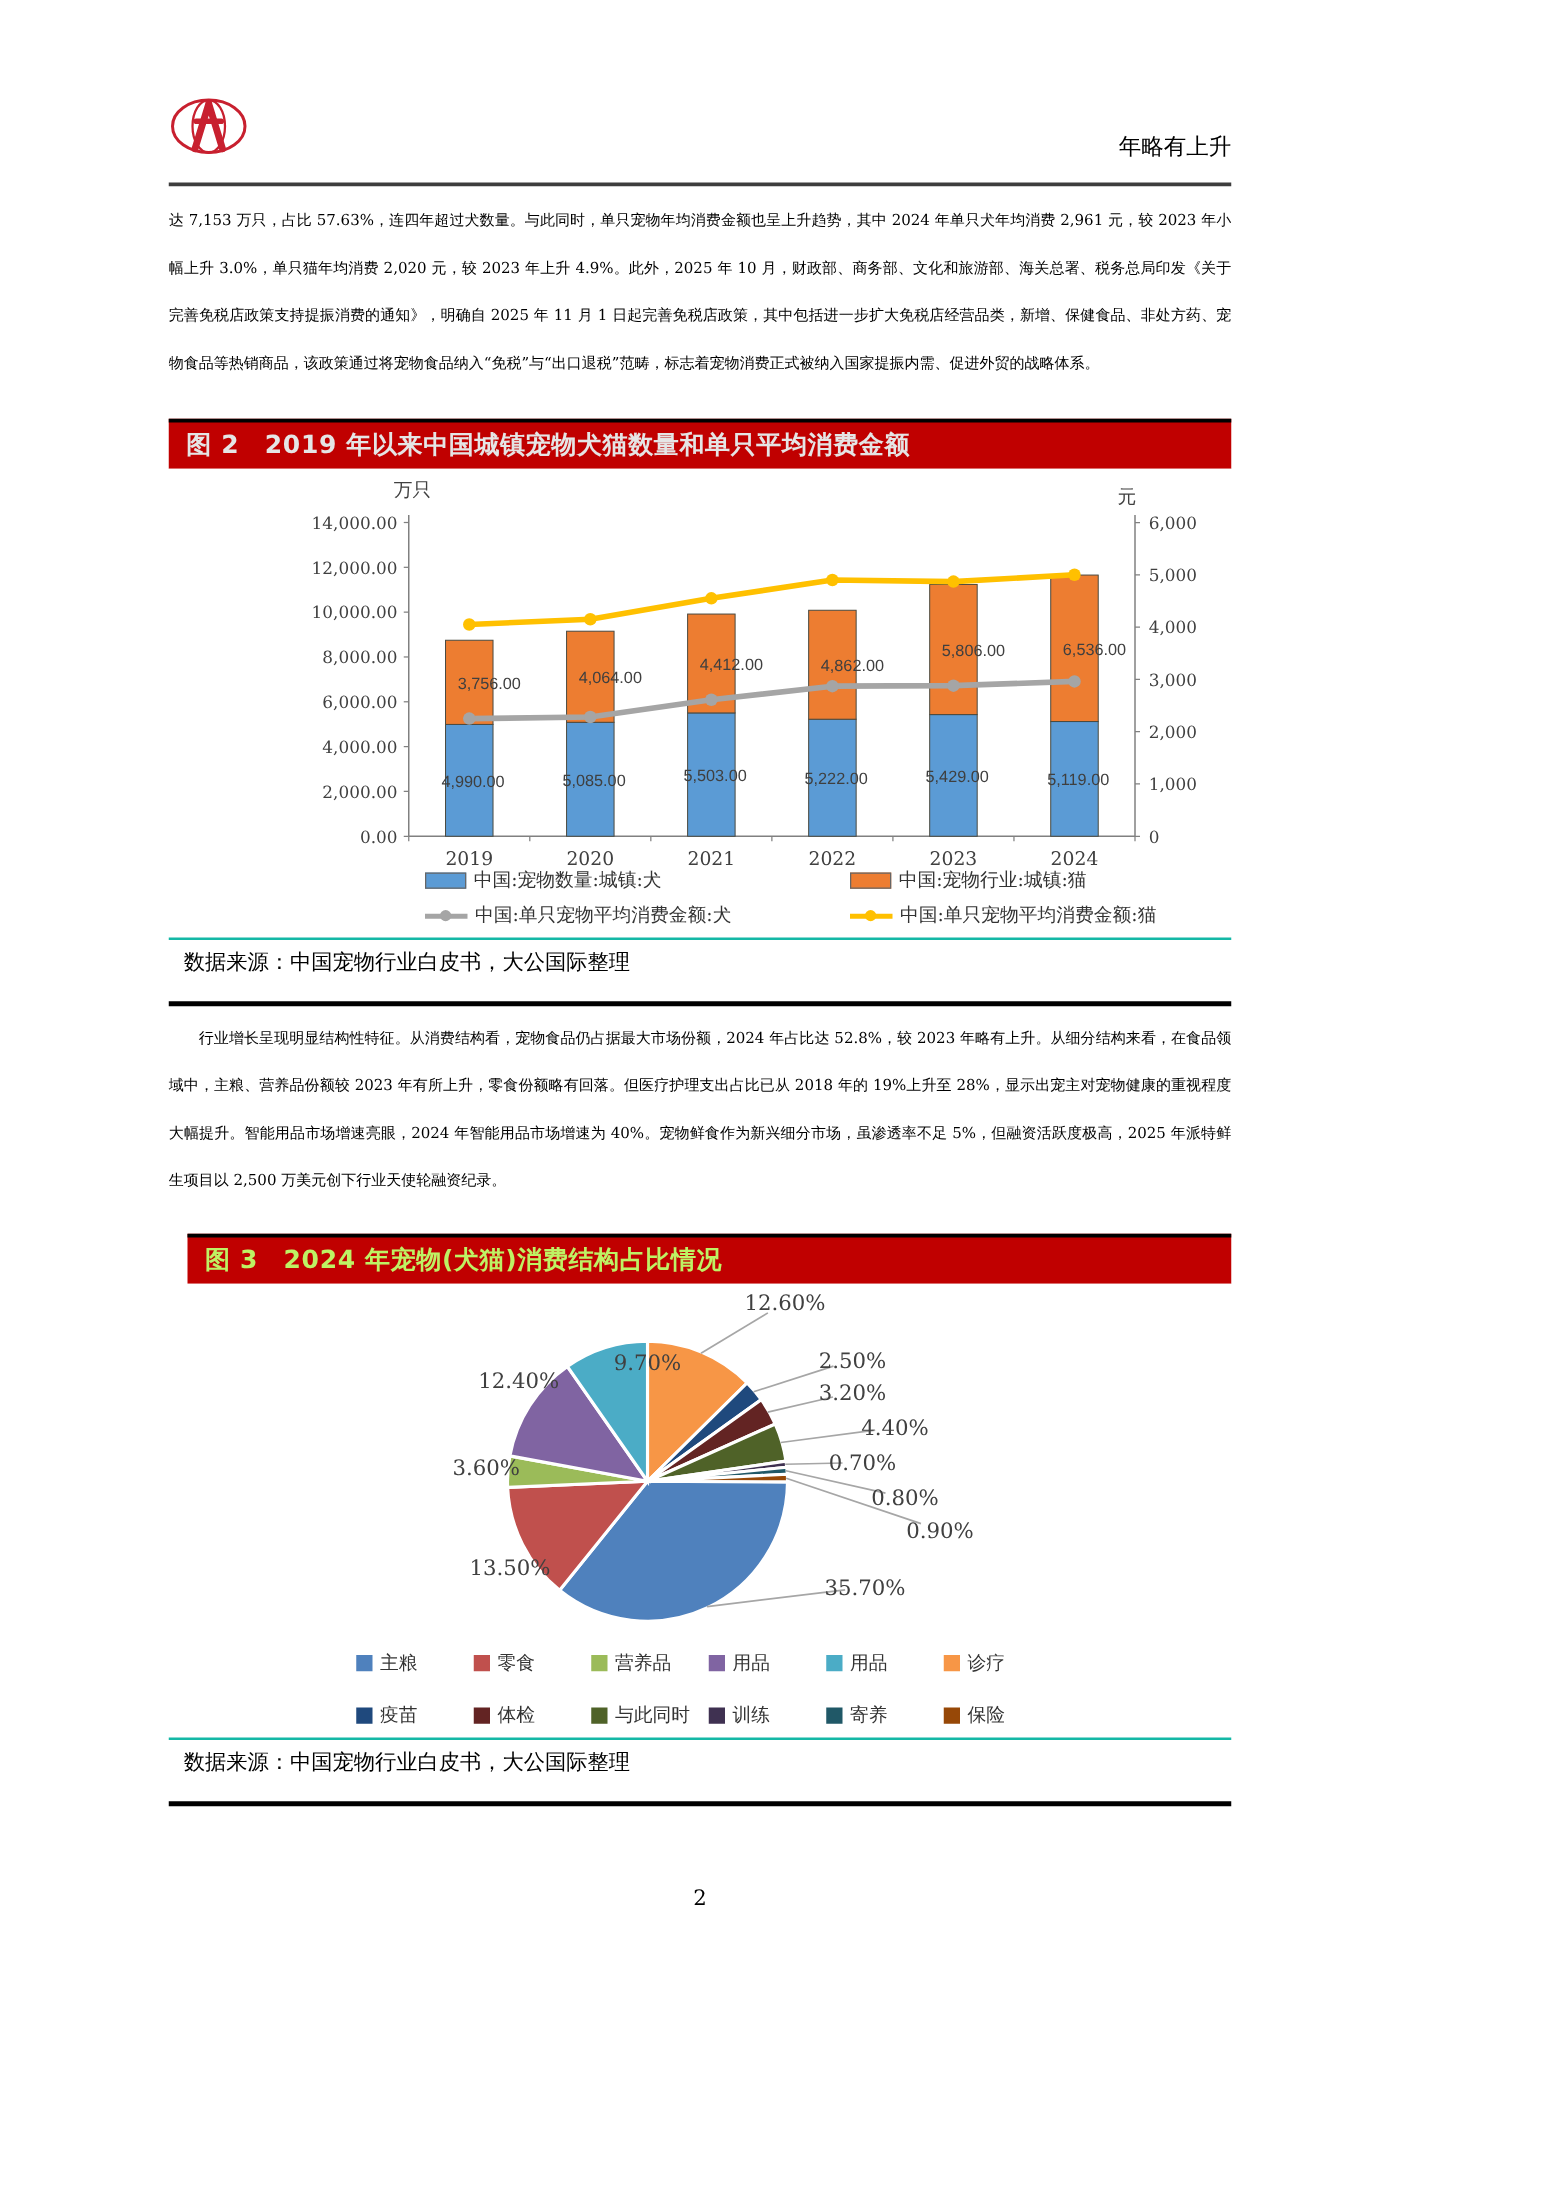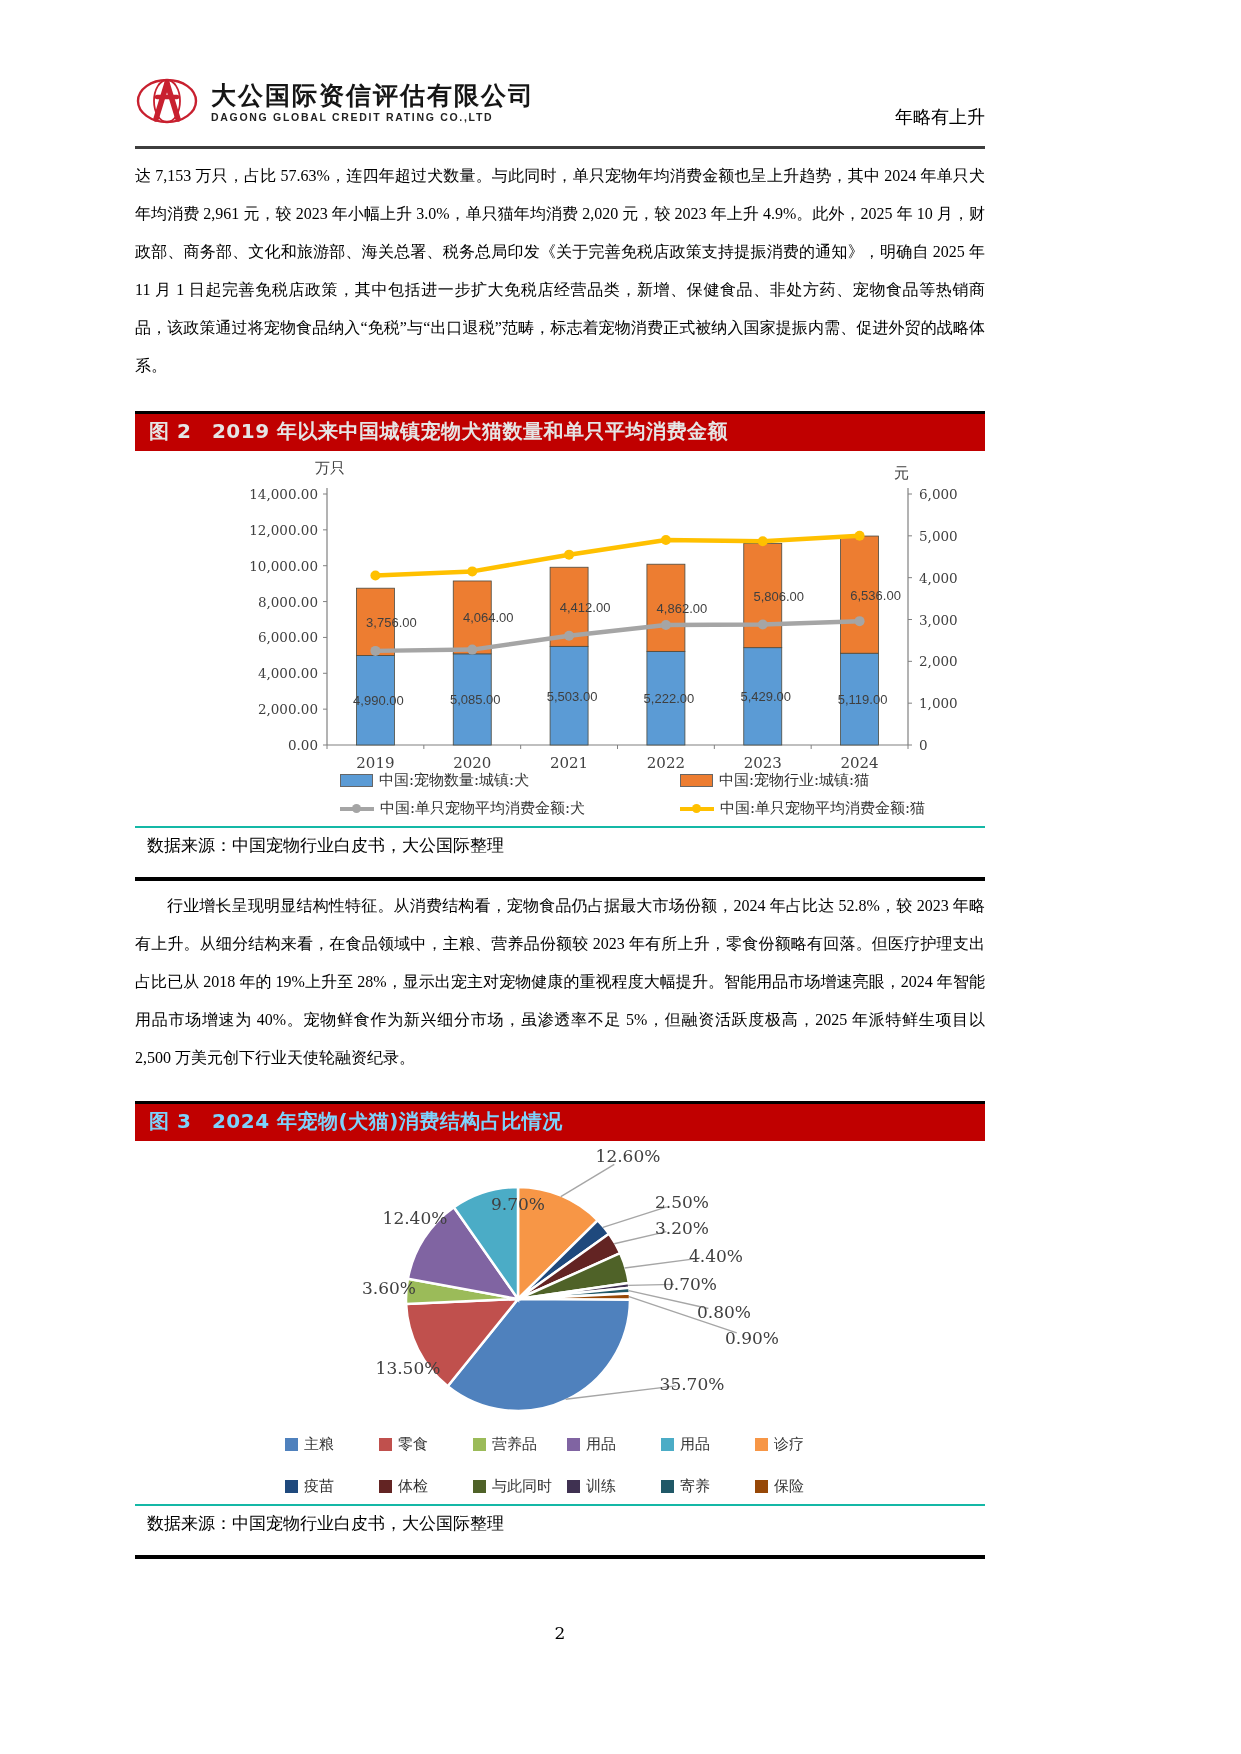--- a/index.html
+++ b/index.html
@@ -10,21 +10,21 @@
   }
   
   .header{display:flex;justify-content:space-between;align-items:flex-end;height:60px;}
   .logo{display:flex;align-items:center;gap:12px;}
   .logo-icon{color:#C8202F;flex:none;}
   .logo-cn{font-family:"DejaVu Sans","Liberation Sans",sans-serif;font-weight:bold;font-size:25px;letter-spacing:2px;color:#151515;line-height:1;}
   .logo-en{font-family:"Liberation Sans",sans-serif;font-weight:bold;font-size:10.5px;letter-spacing:1.7px;color:#222;margin-top:4px;line-height:1;}
   .doc-label{font-size:18px;padding-bottom:1px;}
   .header-rule{height:3px;background:#3d3d3d;margin-top:16px;}
   
-  .para{font-size:16px;line-height:38px;text-align:justify;margin:8px 0 26px;font-family:Liberation Serif, serif;}
+  .para{font-size:12px;line-height:38px;text-align:justify;margin:8px 0 26px;}
   .para.indent{text-indent:2em;margin-top:6px;margin-bottom:24px;}
   
   .fig-title{border-top:3px solid #000;color:#fff;
     font-family:"DejaVu Sans","Liberation Sans",sans-serif;font-weight:bold;font-size:20px;
     height:37px;line-height:35px;padding-left:14px;letter-spacing:.5px;background:#C00000;}
   .fig-source{border-top:2px solid #14b8a6;border-bottom:4px solid #000;font-size:17px;padding:6px 0 20px 12px;}
   .fig-chart{display:block;background:#fff;}
   
   .legend2{display:grid;grid-template-columns:340px auto;padding:0 0 8px 205px;row-gap:9px;font-size:15px;color:#333;}
   .legend3{display:grid;grid-template-columns:repeat(6,94px);padding:4px 0 8px 150px;row-gap:23px;font-size:15px;color:#333;}
@@ -50,24 +50,20 @@
   <div class="header">
     <div class="logo">
       <span class="logo-icon">
         <svg width="64" height="50" viewBox="0 0 64 50">
           <ellipse cx="32" cy="25" rx="29" ry="21" fill="none" stroke="currentColor" stroke-width="2.4"></ellipse>
           <ellipse cx="32" cy="25" rx="13" ry="21" fill="none" stroke="currentColor" stroke-width="1.8"></ellipse>
           <path d="M32 7 L21 43 M32 7 L43 43" stroke="currentColor" stroke-width="5.5" stroke-linecap="round" fill="none"></path>
           <path d="M22 21 H42" stroke="currentColor" stroke-width="4.5" stroke-linecap="round"></path>
         </svg>
       </span>
-      <div>
-        <div class="logo-cn">大公国际资信评估有限公司</div>
-        <div class="logo-en">DAGONG GLOBAL CREDIT RATING CO.,LTD</div>
-      </div>
     </div>
     <div class="doc-label">年略有上升</div>
   </div>
   <div class="header-rule"></div>
 
   <p class="para">达 7,153 万只，占比 57.63%，连四年超过犬数量。与此同时，单只宠物年均消费金额也呈上升趋势，其中 2024 年单只犬年均消费 2,961 元，较 2023 年小幅上升 3.0%，单只猫年均消费 2,020 元，较 2023 年上升 4.9%。此外，2025 年 10 月，财政部、商务部、文化和旅游部、海关总署、税务总局印发《关于完善免税店政策支持提振消费的通知》，明确自 2025 年 11 月 1 日起完善免税店政策，其中包括进一步扩大免税店经营品类，新增、保健食品、非处方药、宠物食品等热销商品，该政策通过将宠物食品纳入“免税”与“出口退税”范畴，标志着宠物消费正式被纳入国家提振内需、促进外贸的战略体系。</p>
 
   <section>
     <div class="fig-title" style="background: rgb(192, 0, 0); color: #e5e5e5;">图 2　2019 年以来中国城镇宠物犬猫数量和单只平均消费金额</div>
     <svg id="combo-chart" class="fig-chart" viewBox="0 0 850 320" width="850" height="320">
@@ -181,21 +177,21 @@
           </span>
           <span>中国:单只宠物平均消费金额:猫</span>
         </div>
       </div>
     <div class="fig-source">数据来源：中国宠物行业白皮书，大公国际整理</div>
   </section>
 
   <p class="para indent">行业增长呈现明显结构性特征。从消费结构看，宠物食品仍占据最大市场份额，2024 年占比达 52.8%，较 2023 年略有上升。从细分结构来看，在食品领域中，主粮、营养品份额较 2023 年有所上升，零食份额略有回落。但医疗护理支出占比已从 2018 年的 19%上升至 28%，显示出宠主对宠物健康的重视程度大幅提升。智能用品市场增速亮眼，2024 年智能用品市场增速为 40%。宠物鲜食作为新兴细分市场，虽渗透率不足 5%，但融资活跃度极高，2025 年派特鲜生项目以 2,500 万美元创下行业天使轮融资纪录。</p>
 
   <section>
-    <div class="fig-title" style="background: rgb(192, 0, 0); color: #7dd3fc;">图 3　2024 年宠物(犬猫)消费结构占比情况</div>
+    <div class="fig-title" style="background: rgb(192, 0, 0); color: #bef264; margin-left: 15px;">图 3　2024 年宠物(犬猫)消费结构占比情况</div>
     <svg id="pie-chart" class="fig-chart" viewBox="0 0 850 290" width="850" height="290">
         <path d="M383,158 L383.0,46.0 A112,112 0 0 1 462.7,79.3 Z" fill="#F79646" stroke="#ffffff" stroke-width="2.5"></path>
         <line x1="425.8" y1="55.6" x2="479.3" y2="23.3" stroke="#a6a6a6" stroke-width="1.4"></line>
         <path d="M383,158 L462.7,79.3 A112,112 0 0 1 474.0,92.7 Z" fill="#1F497D" stroke="#ffffff" stroke-width="2.5"></path>
         <line x1="467.9" y1="86.4" x2="531.8" y2="65.9" stroke="#a6a6a6" stroke-width="1.4"></line>
         <path d="M383,158 L474.0,92.7 A112,112 0 0 1 485.2,112.2 Z" fill="#632423" stroke="#ffffff" stroke-width="2.5"></path>
         <line x1="479.2" y1="102.7" x2="531.4" y2="90.6" stroke="#a6a6a6" stroke-width="1.4"></line>
         <path d="M383,158 L485.2,112.2 A112,112 0 0 1 493.8,141.9 Z" fill="#4F6228" stroke="#ffffff" stroke-width="2.5"></path>
         <line x1="489.6" y1="127.0" x2="565.1" y2="117.1" stroke="#a6a6a6" stroke-width="1.4"></line>
         <path d="M383,158 L493.8,141.9 A112,112 0 0 1 494.4,146.8 Z" fill="#3F3151" stroke="#ffffff" stroke-width="2.5"></path>

